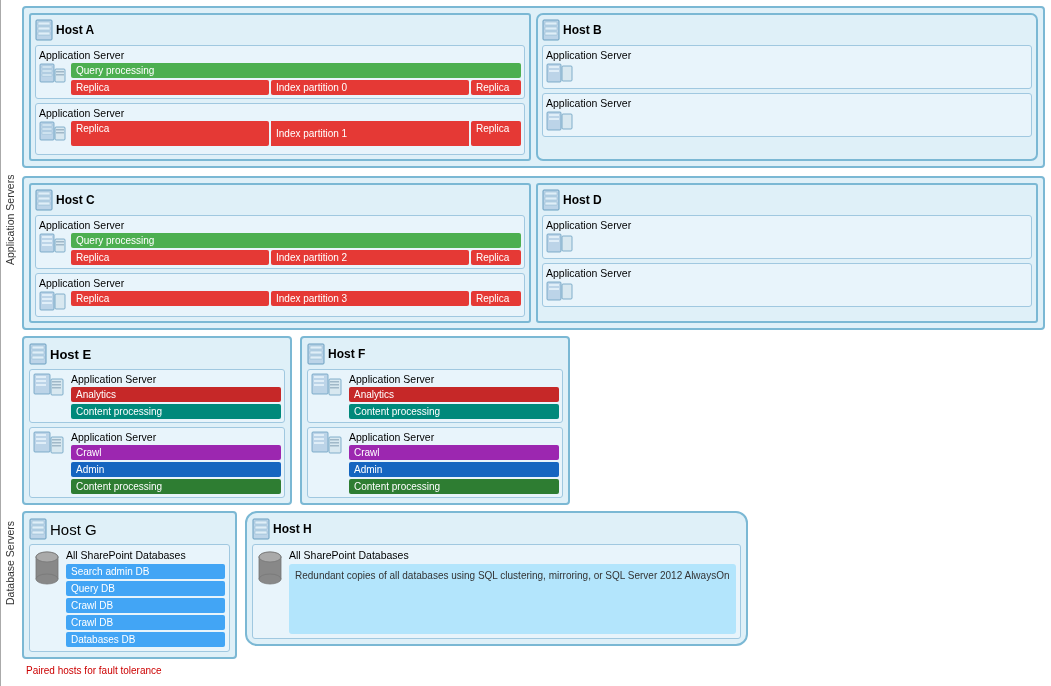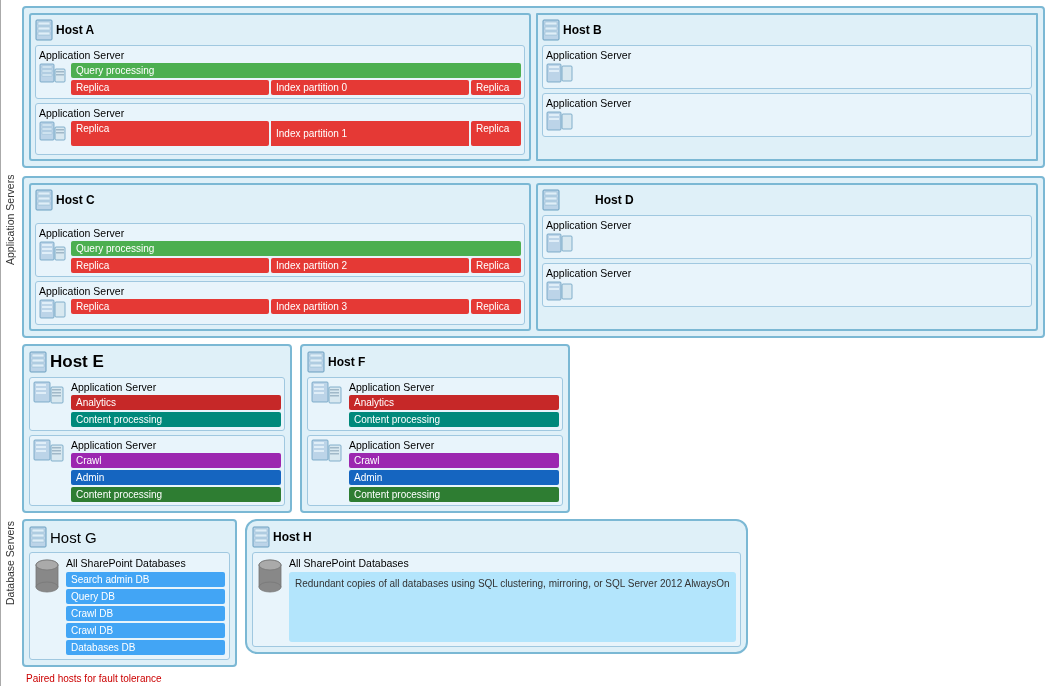--- a/index.html
+++ b/index.html
@@ -113,21 +113,21 @@
                   <div style="display:flex;flex-direction:row;gap:2px;">
                     <span style="flex:1;background:#e53935;color:#fff;font-size:10px;padding:2px 5px;border-radius:2px;">Replica</span>
                     <span style="flex:1;background:#e53935;color:#fff;font-size:10px;padding:7px 5px;border-radius:0;white-space:nowrap;">Index partition 1</span>
                     <span style="flex:0 0 50px;background:#e53935;color:#fff;font-size:10px;padding:2px 5px;border-radius:2px;">Replica</span>
                   </div>
                 </div>
               </div>
             </div>
           </div>
 
-          <div style="border:2px solid #7bb8d4;background:#dff0f8;border-radius:1px;padding:4px;flex:1;">
+          <div style="border:2px solid #7bb8d4;background:#dff0f8;border-radius:7px;padding:4px;flex:1;">
             <div class="host-title-row" style="display:flex;align-items:center;gap:3px;margin-bottom:4px;">
               <svg width="18" height="22" viewBox="0 0 18 22">
                 <rect x="1" y="1" width="16" height="20" rx="1" fill="#bcd4e8" stroke="#6a9fc0" stroke-width="1"></rect>
                 <rect x="3" y="3" width="12" height="3" rx="0.5" fill="#e0eef8" stroke="#88b4cc" stroke-width="0.5"></rect>
                 <rect x="3" y="8" width="12" height="3" rx="0.5" fill="#e0eef8" stroke="#88b4cc" stroke-width="0.5"></rect>
                 <rect x="3" y="13" width="12" height="3" rx="0.5" fill="#e0eef8" stroke="#88b4cc" stroke-width="0.5"></rect>
               </svg>
               <span style="font-weight:bold;font-size:12px;">Host B</span>
             </div>
 
@@ -162,21 +162,21 @@
             </div>
           </div>
 
         </div>
       </div>
 
       <div style="border:2px solid #7bb8d4;background:#dff0f8;border-radius:4px;padding:5px;flex:1;">
         <div style="display:flex;flex-direction:row;gap:5px;">
 
           <div style="border:2px solid #7bb8d4;background:#dff0f8;border-radius:3px;padding:4px;flex:1;">
-            <div style="display:flex;align-items:center;gap:3px;margin-bottom:12px;">
+            <div style="display:flex;align-items:center;gap:3px;margin-bottom:4px;">
               <svg width="18" height="22" viewBox="0 0 18 22">
                 <rect x="1" y="1" width="16" height="20" rx="1" fill="#bcd4e8" stroke="#6a9fc0" stroke-width="1"></rect>
                 <rect x="3" y="3" width="12" height="3" rx="0.5" fill="#e0eef8" stroke="#88b4cc" stroke-width="0.5"></rect>
                 <rect x="3" y="8" width="12" height="3" rx="0.5" fill="#e0eef8" stroke="#88b4cc" stroke-width="0.5"></rect>
                 <rect x="3" y="13" width="12" height="3" rx="0.5" fill="#e0eef8" stroke="#88b4cc" stroke-width="0.5"></rect>
               </svg>
               <span style="font-weight:bold;font-size:12px;">Host C</span>
             </div>
 
             <div style="background:#e8f4fb;border:1px solid #a0c8e0;border-radius:3px;padding:3px;margin-bottom:4px;">
@@ -228,21 +228,21 @@
           </div>
 
           <div style="border:2px solid #7bb8d4;background:#dff0f8;border-radius:3px;padding:4px;flex:1;">
             <div style="display:flex;align-items:center;gap:3px;margin-bottom:4px;">
               <svg width="18" height="22" viewBox="0 0 18 22">
                 <rect x="1" y="1" width="16" height="20" rx="1" fill="#bcd4e8" stroke="#6a9fc0" stroke-width="1"></rect>
                 <rect x="3" y="3" width="12" height="3" rx="0.5" fill="#e0eef8" stroke="#88b4cc" stroke-width="0.5"></rect>
                 <rect x="3" y="8" width="12" height="3" rx="0.5" fill="#e0eef8" stroke="#88b4cc" stroke-width="0.5"></rect>
                 <rect x="3" y="13" width="12" height="3" rx="0.5" fill="#e0eef8" stroke="#88b4cc" stroke-width="0.5"></rect>
               </svg>
-              <span style="font-weight:bold;font-size:12px;margin-left:32px;">Host D</span>
+              <span style="font-weight:bold;font-size:12px;">Host D</span>
             </div>
 
             <div style="background:#e8f4fb;border:1px solid #a0c8e0;border-radius:3px;padding:3px;margin-bottom:4px;">
               <div style="font-size:10.5px;margin-bottom:2px;">Application Server</div>
               <div style="display:flex;flex-direction:row;gap:2px;">
                 <div style="min-width:30px;">
                   <svg width="28" height="20" viewBox="0 0 28 20">
                     <rect x="1" y="1" width="14" height="18" rx="1" fill="#bcd4e8" stroke="#6a9fc0" stroke-width="0.8"></rect>
                     <rect x="3" y="3" width="10" height="2" fill="#e0eef8"></rect>
                     <rect x="3" y="7" width="10" height="2" fill="#e0eef8"></rect>
@@ -277,21 +277,21 @@
     <div style="display:flex;flex-direction:row;gap:8px;">
 
       <div style="border:2px solid #7bb8d4;background:#dff0f8;border-radius:4px;padding:5px;flex:0 0 auto;min-width:270px;">
         <div style="display:flex;align-items:center;gap:3px;margin-bottom:4px;">
           <svg width="18" height="22" viewBox="0 0 18 22">
             <rect x="1" y="1" width="16" height="20" rx="1" fill="#bcd4e8" stroke="#6a9fc0" stroke-width="1"></rect>
             <rect x="3" y="3" width="12" height="3" rx="0.5" fill="#e0eef8" stroke="#88b4cc" stroke-width="0.5"></rect>
             <rect x="3" y="8" width="12" height="3" rx="0.5" fill="#e0eef8" stroke="#88b4cc" stroke-width="0.5"></rect>
             <rect x="3" y="13" width="12" height="3" rx="0.5" fill="#e0eef8" stroke="#88b4cc" stroke-width="0.5"></rect>
           </svg>
-          <span style="font-weight:bold;font-size:17px;">Host E</span>
+          <span style="font-weight:bold;font-size:13px;">Host E</span>
         </div>
 
         <div style="background:#e8f4fb;border:1px solid #a0c8e0;border-radius:3px;padding:3px;margin-bottom:4px;display:flex;flex-direction:row;gap:3px;">
           <div style="min-width:35px;">
             <svg width="32" height="32" viewBox="0 0 32 32">
               <rect x="1" y="1" width="16" height="20" rx="1" fill="#bcd4e8" stroke="#6a9fc0" stroke-width="0.8"></rect>
               <rect x="3" y="3" width="10" height="2" fill="#e0eef8"></rect>
               <rect x="3" y="7" width="10" height="2" fill="#e0eef8"></rect>
               <rect x="3" y="11" width="10" height="2" fill="#e0eef8"></rect>
               <rect x="18" y="6" width="12" height="16" rx="1" fill="#d8e8f0" stroke="#6a9fc0" stroke-width="0.8"></rect>

